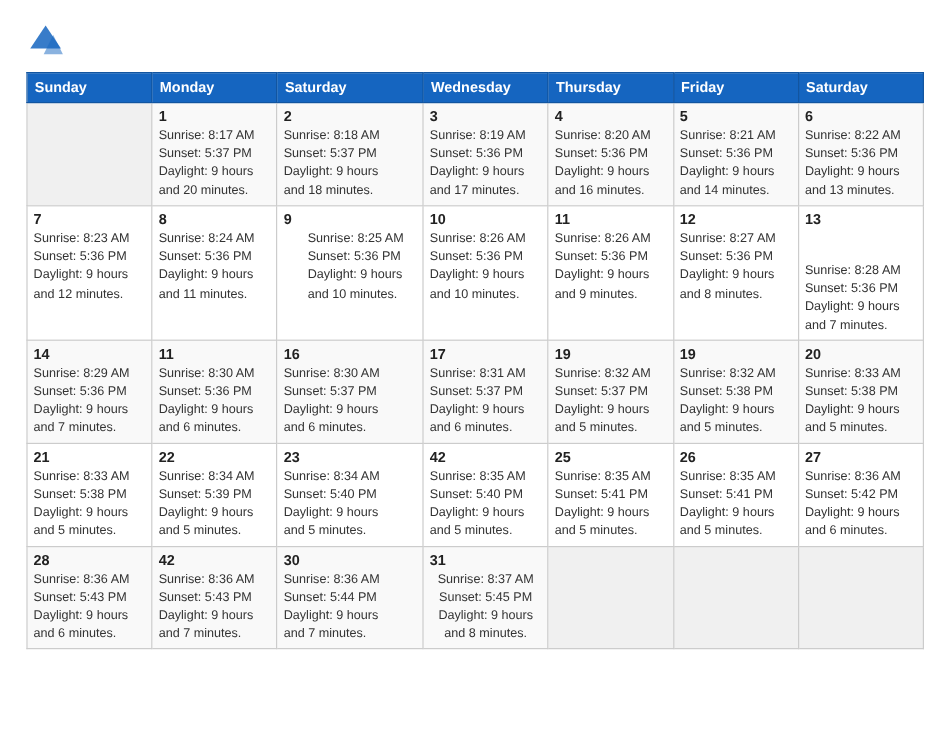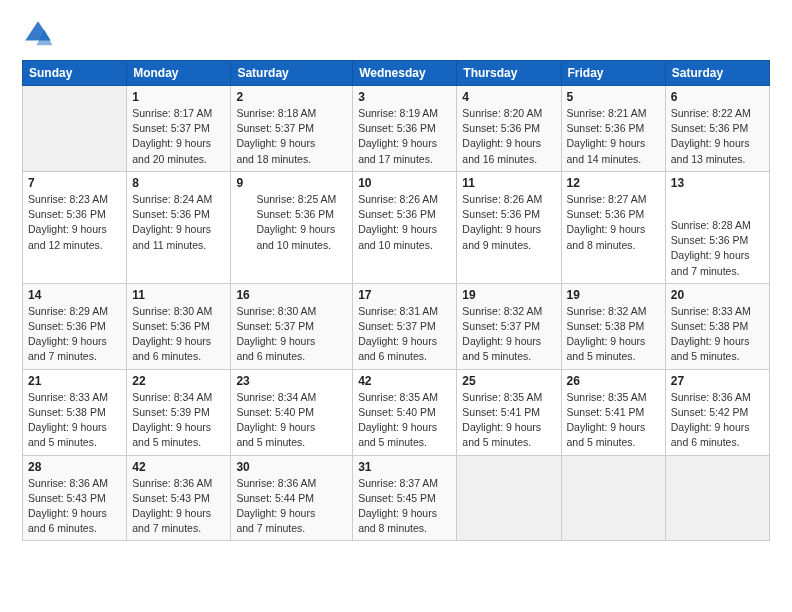--- a/index.html
+++ b/index.html
@@ -344,21 +344,21 @@
           </td>
           <td>
             <span class="day-number">30</span>
             <div class="day-info" style="white-space: pre-line;">Sunrise: 8:36 AM
 Sunset: 5:44 PM
 Daylight: 9 hours
 and 7 minutes.</div>
           </td>
           <td>
             <span class="day-number">31</span>
-            <div class="day-info" style="white-space: pre-line;">Sunrise: 8:37 AM
+            <div class="day-info" style="white-space: pre-line; text-align: center;">Sunrise: 8:37 AM
 Sunset: 5:45 PM
 Daylight: 9 hours
 and 8 minutes.</div>
           </td>
           <td class="empty"></td>
           <td class="empty"></td>
           <td class="empty"></td>
         </tr>
       </tbody>
   </table>

